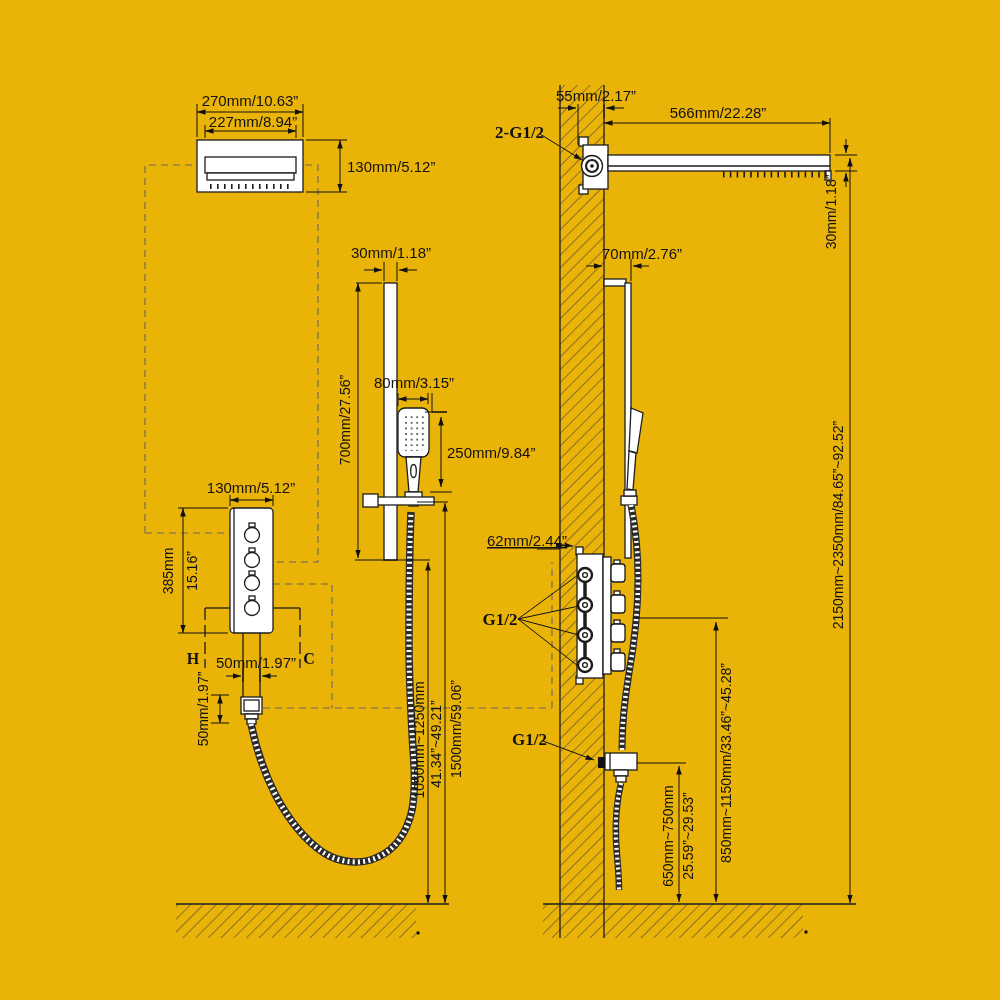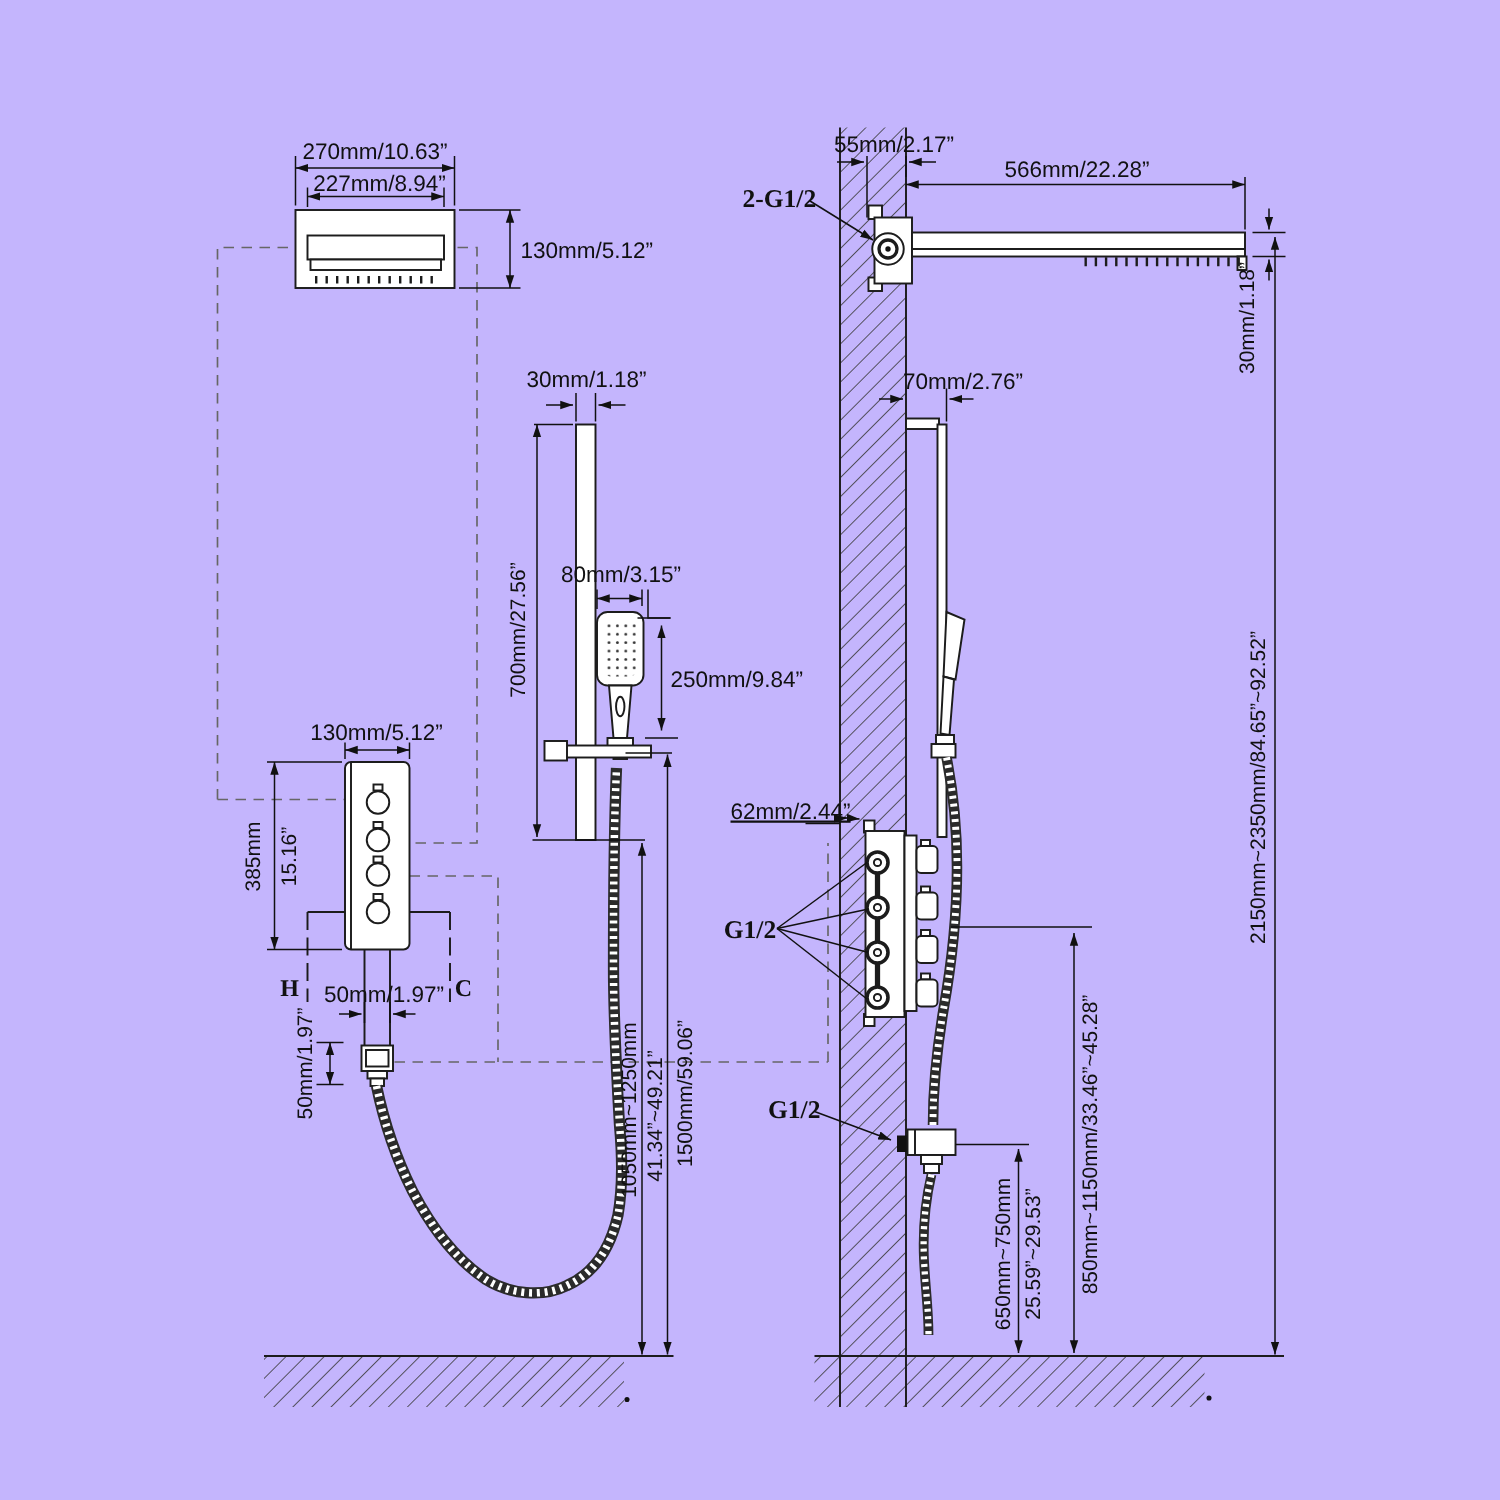--- a/index.html
+++ b/index.html
@@ -1,16 +1,16 @@
 <!DOCTYPE html>
 <html><head>
 <meta charset="utf-8">
 <style>
   html,body{margin:0;padding:0;background:#fff;}
-  .stage{width:1000px;height:1000px;position:relative;background:#c4b5fd;overflow:hidden;}
+  .stage{width:1000px;height:1000px;position:relative;background:#eab308;overflow:hidden;}
   svg{display:block;}
   text{font-family:"Liberation Sans","DejaVu Sans",sans-serif;fill:#111;}
   .dim{font-size:15px;}
   .dimr{font-size:14px;}
   .thread{font-family:"Liberation Serif","DejaVu Serif",serif;font-weight:bold;font-size:17px;}
   .hc{font-family:"Liberation Serif","DejaVu Serif",serif;font-weight:bold;font-size:16px;}
   .underl{text-decoration:underline;}
 </style>
 </head>
 <body>

